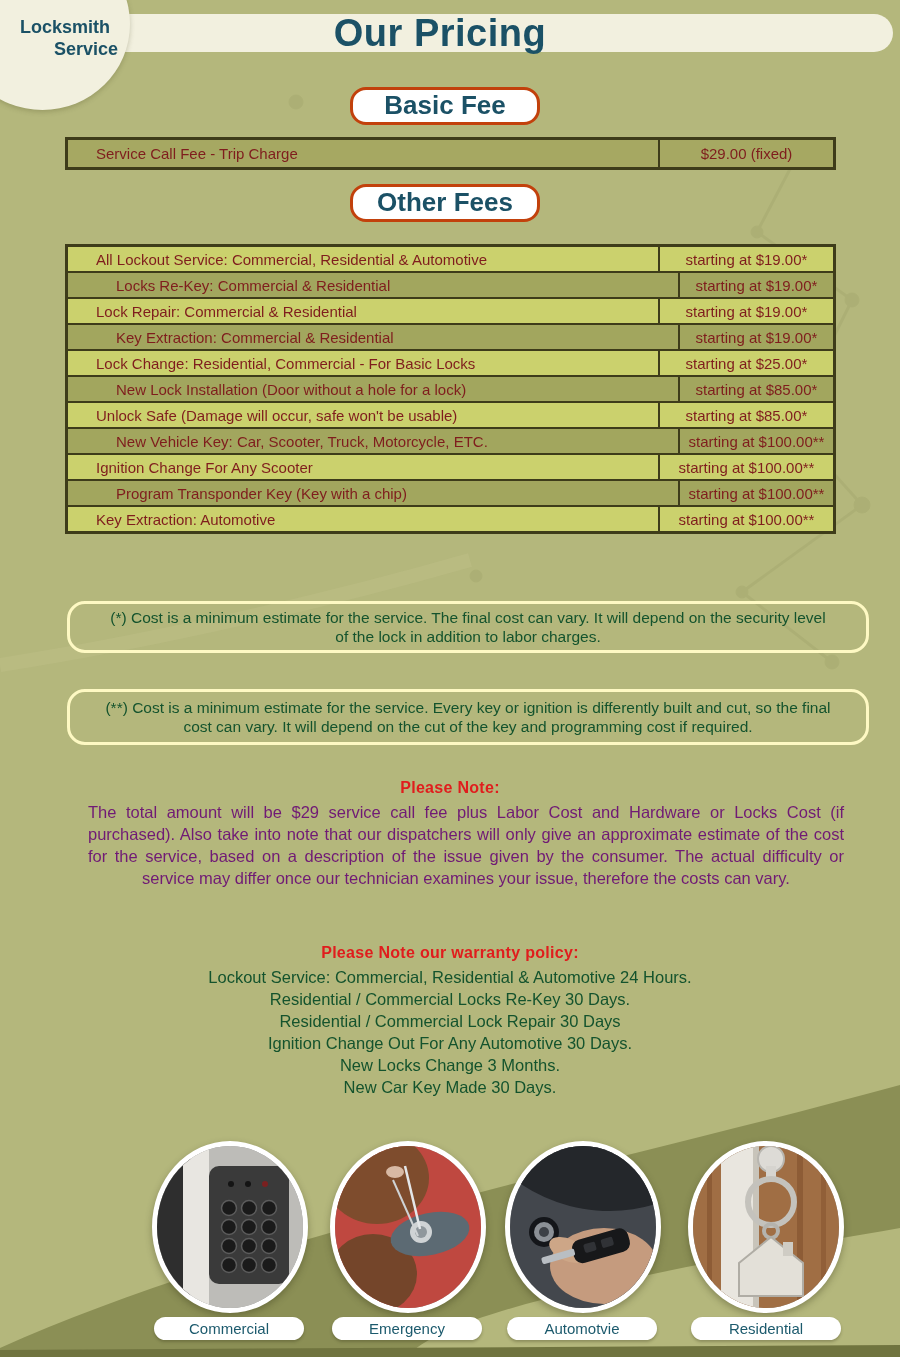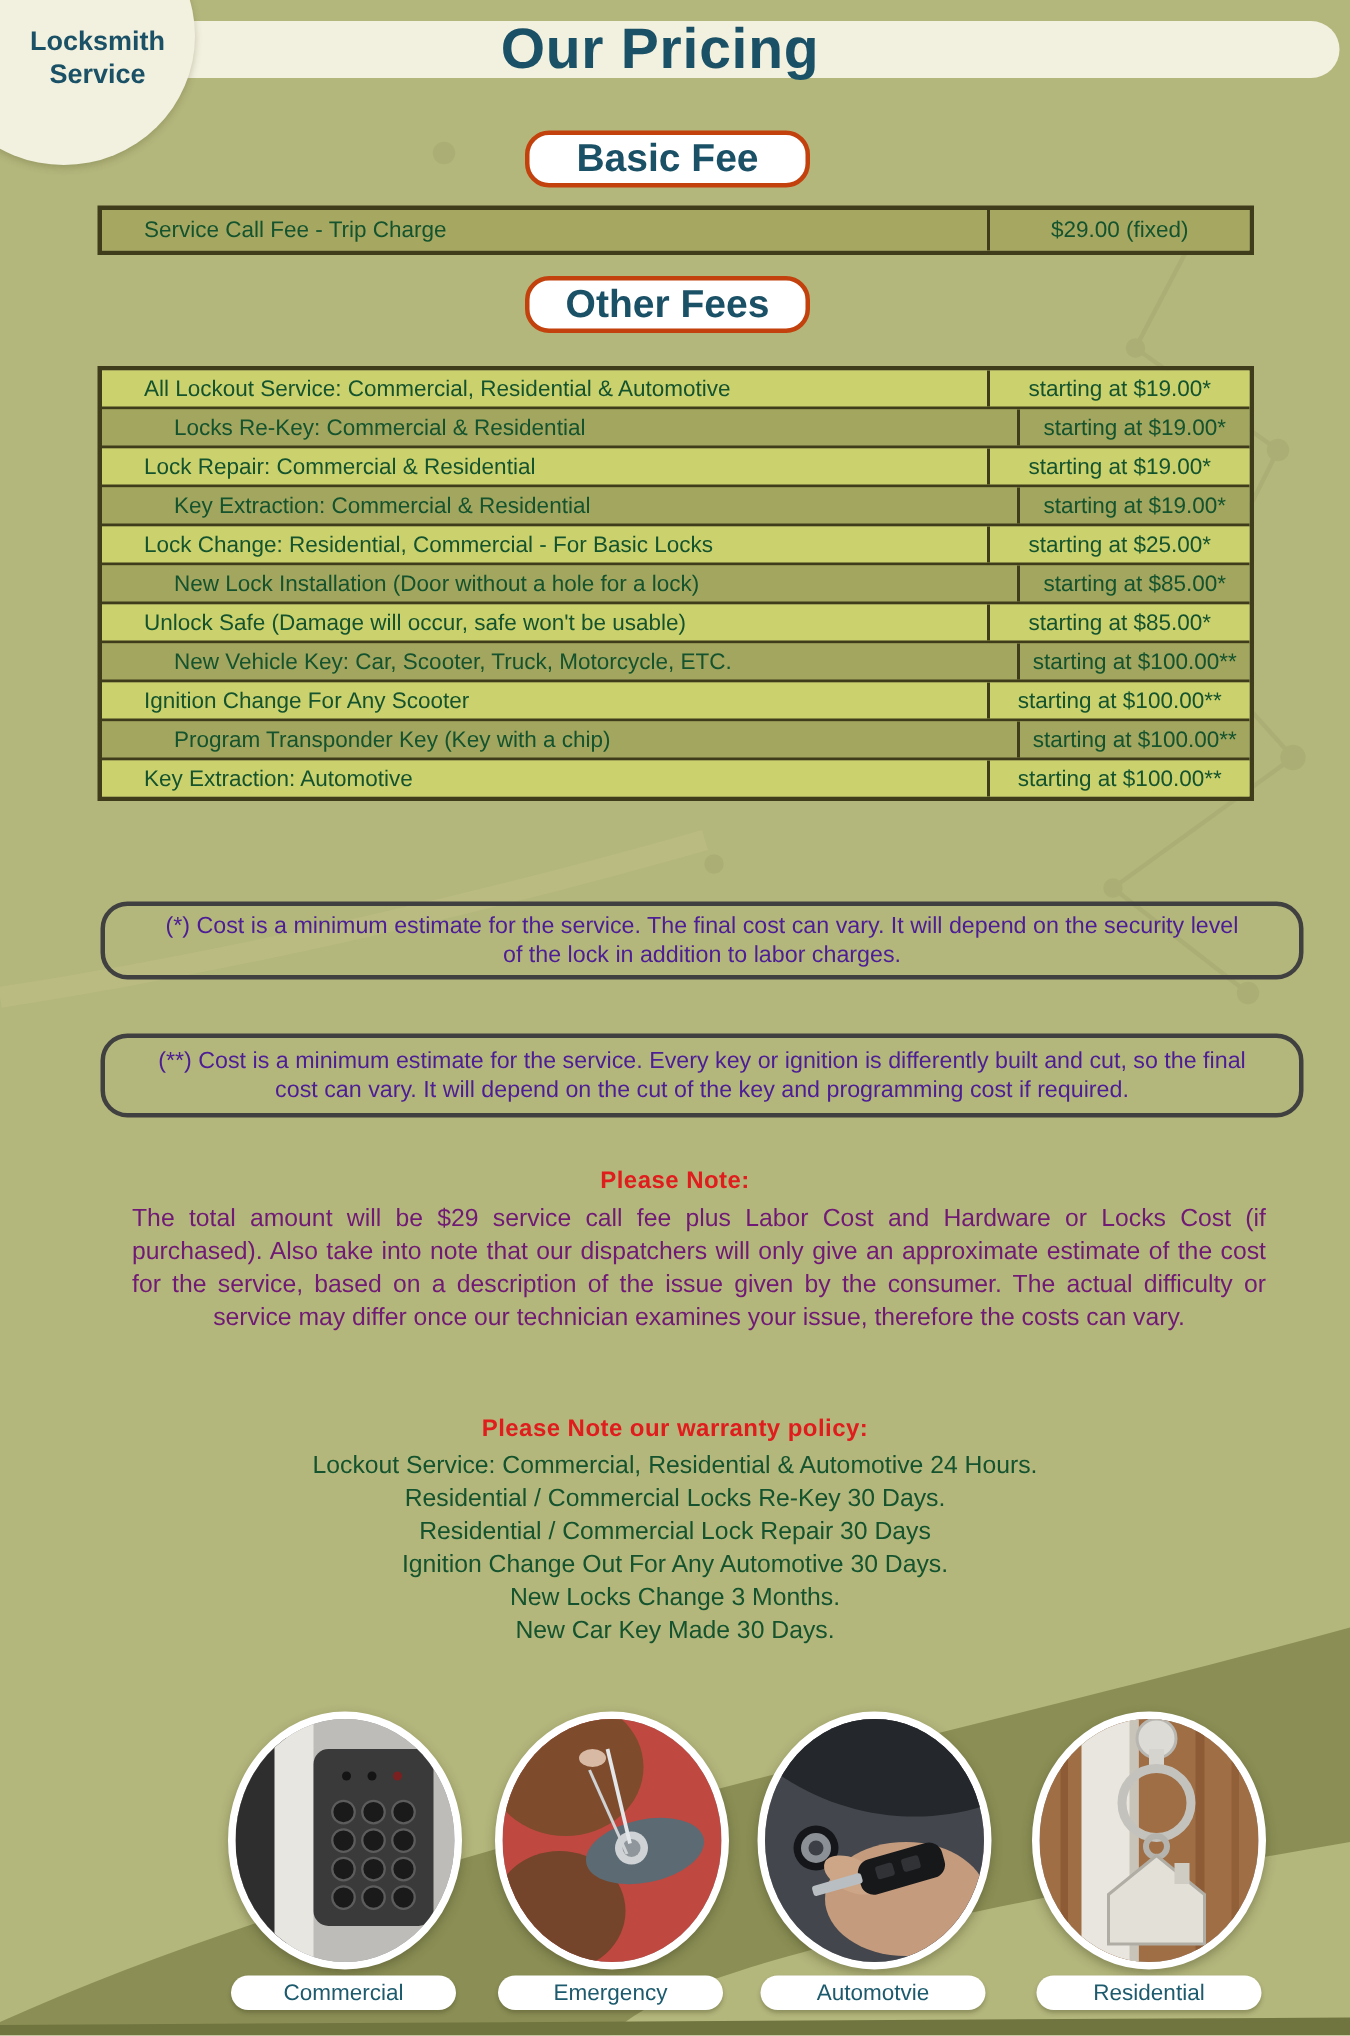--- a/index.html
+++ b/index.html
@@ -24,26 +24,26 @@
 
   
   .ftable{position:absolute;left:65px;width:765px;border:3px solid #3e3c1a;}
   #basic-table{top:137px;}
   #other-table{top:244px;}
   .frow{display:flex;height:24px;border-bottom:2px solid #3e3c1a;}
   .frow:last-child{border-bottom:none;}
   #basic-table .frow{height:27px;background:#a6a862;}
   .frow.light{background:#cbd16d;}
   .frow.dark{background:#a2a65e;padding-left:20px;}
-  .fcell{font-size:15px;color:#14532d;display:flex;align-items:center;}
+  .fcell{font-size:15px;color:#7f1d1d;display:flex;align-items:center;}
   .fcell.label{width:562px;padding-left:28px;border-right:2px solid #3e3c1a;}
   .fcell.price{flex:1;justify-content:center;}
 
   
-  .note-box{position:absolute;left:67px;width:726px;border:3px solid #404040;border-radius:18px;padding:4px 35px;text-align:center;font-size:15.5px;line-height:19px;color:#4c1d95;}
+  .note-box{position:absolute;left:67px;width:726px;border:3px solid #fef9c3;border-radius:18px;padding:4px 35px;text-align:center;font-size:15.5px;line-height:19px;color:#14532d;}
   #note-1{top:601px;height:38px;display:flex;align-items:center;justify-content:center;}
   #note-2{top:689px;height:42px;display:flex;align-items:center;justify-content:center;}
 
   
   .red-heading{position:absolute;left:0;width:900px;text-align:center;font-size:16px;font-weight:bold;color:#e01d1d;letter-spacing:.3px;}
   #pn-heading{top:779px;}
   #pn-body{position:absolute;left:88px;top:801px;width:756px;font-size:16.5px;line-height:22px;color:#701a75;text-align:justify;text-align-last:center;}
   #wr-heading{top:944px;}
   .wr-list{position:absolute;left:0;top:966px;width:900px;text-align:center;font-size:16.5px;line-height:22px;color:#14532d;}
 
@@ -84,21 +84,21 @@
   <svg class="decor" style="top:1067px;" width="900" height="290" viewBox="0 0 900 290">
     <path d="M900,18 C620,95 250,168 0,281 L0,290 L407,290 C445,245 640,206 900,161 Z" fill="#8b8f55"></path>
     <path d="M0,283 L900,278 L900,290 L0,290 Z" fill="#70743f"></path>
   </svg>
 
   <div class="band"></div>
   <div class="page-title">Our Pricing</div>
   <div class="badge"></div>
   <div class="badge-text">
     <span style="display:block;">Locksmith</span>
-    <span style="display:block;">Service</span>
+    <span style="display:block;text-align:right;">Service</span>
   </div>
 
   <div class="pill-heading" id="basic-pill">Basic Fee</div>
   <div class="ftable" id="basic-table">
     <div class="frow">
       <div class="fcell label">Service Call Fee - Trip Charge</div>
       <div class="fcell price">$29.00 (fixed)</div>
     </div>
   </div>
 

